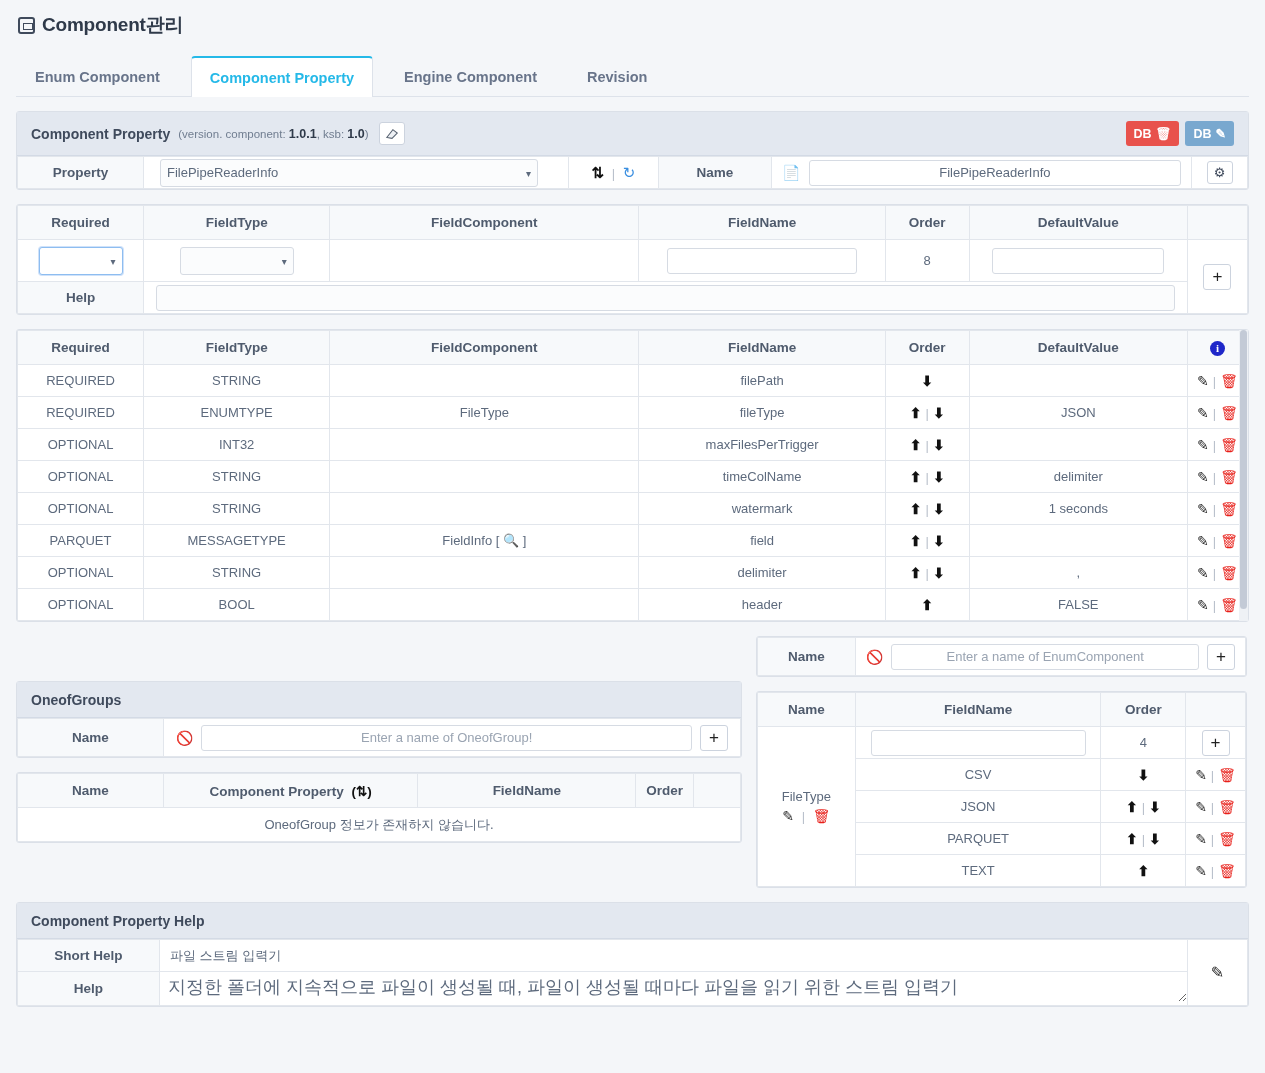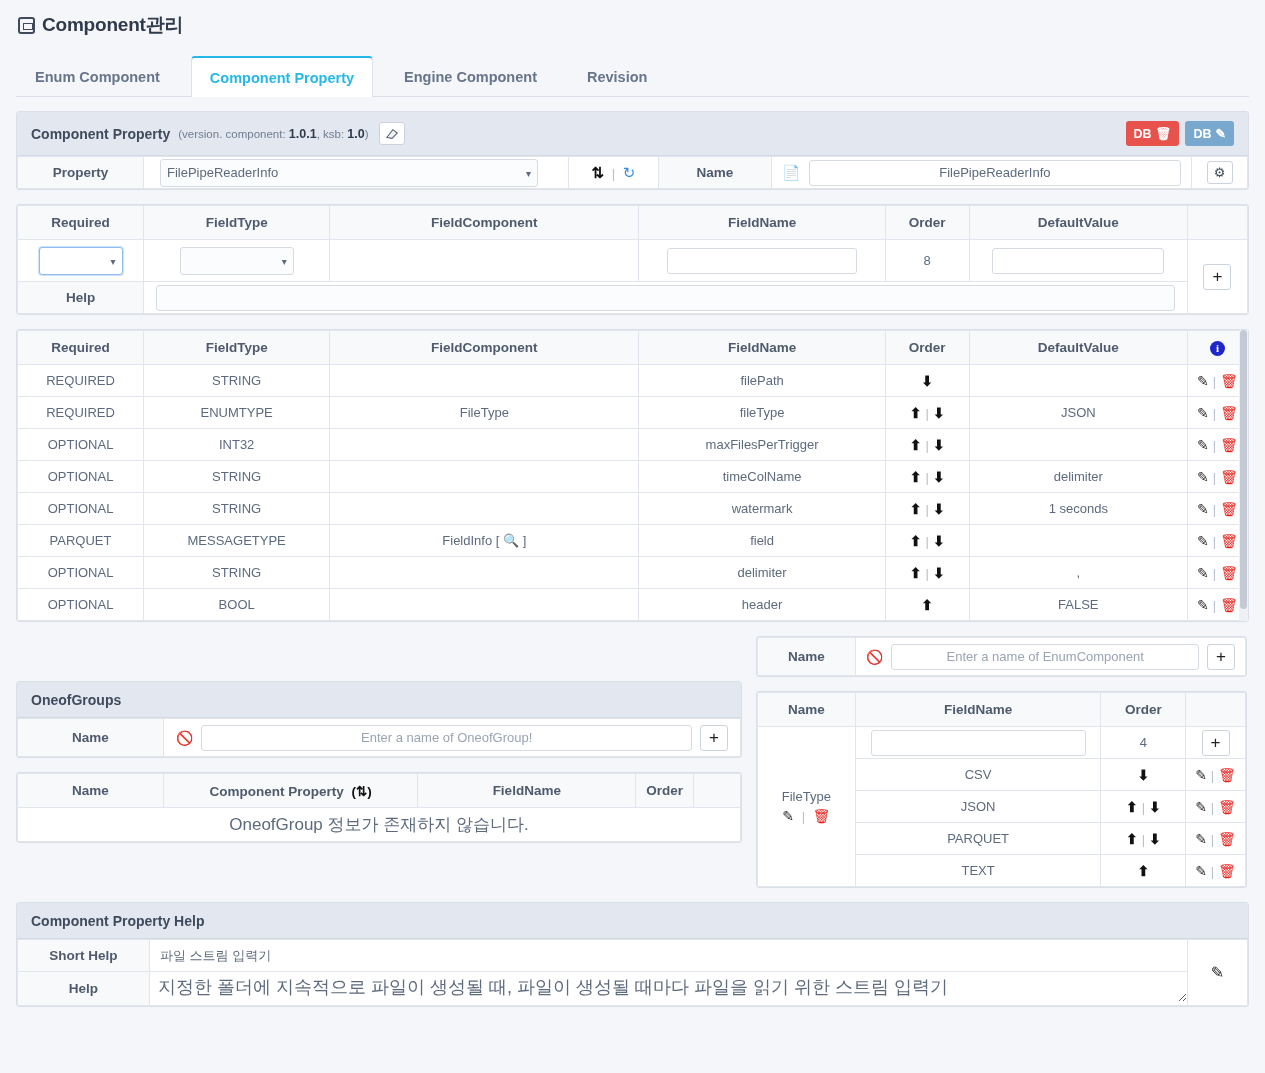--- a/index.html
+++ b/index.html
@@ -123,21 +123,21 @@
     line-height: 15px; text-align: center; font-family: "Liberation Serif", serif;
   }
   .doc-i { color: #3b8fe0; font-size: 15px; }
 
   
   .two-col { display: flex; gap: 14px; margin: 14px 16px 0 16px; align-items: center; }
   .col-left { width: 726px; flex: 0 0 726px; }
   .col-right { width: 491px; flex: 0 0 491px; }
   .sub-panel { background: #fff; border: 1px solid #dbe0e8; border-radius: 3px; }
   .sub-panel.mt { margin-top: 14px; }
-  .empty-row { height: 34px; color: #5d6a7d; font-size: 17px; }
+  .empty-row { height: 34px; color: #5d6a7d; font-size: 13px; }
 
   .scroll-track {
     position: absolute; top: 0; right: 0; width: 9px; height: 100%;
     background: #eef1f5;
   }
   .scroll-thumb {
     position: absolute; top: 0; right: 1px; width: 7px; height: 96%;
     background: #c3cad6; border-radius: 4px;
   }
   .rel { position: relative; }
@@ -487,21 +487,21 @@
     </div>
   </div>
 
   <div class="panel">
     <div class="panel-head">
       <span>Component Property Help</span>
     </div>
     <table>
       <tbody>
           <tr>
-        <td class="lbl-cell" style="width:132px;height:32px">Short Help</td>
+        <td class="lbl-cell" style="width:142px;height:32px">Short Help</td>
         <td class="short-help-cell">파일 스트림 입력기</td>
         <td rowspan="2" style="width:60px">
           <span class="icon-btn edit-i" style="font-size:16px">✎</span>
         </td>
       </tr>
       <tr>
         <td class="lbl-cell" style="height:32px">Help</td>
         <td style="padding:0">
           <textarea class="help-ta" style="">지정한 폴더에 지속적으로 파일이 생성될 때, 파일이 생성될 때마다 파일을 읽기 위한 스트림 입력기</textarea>
         </td>

